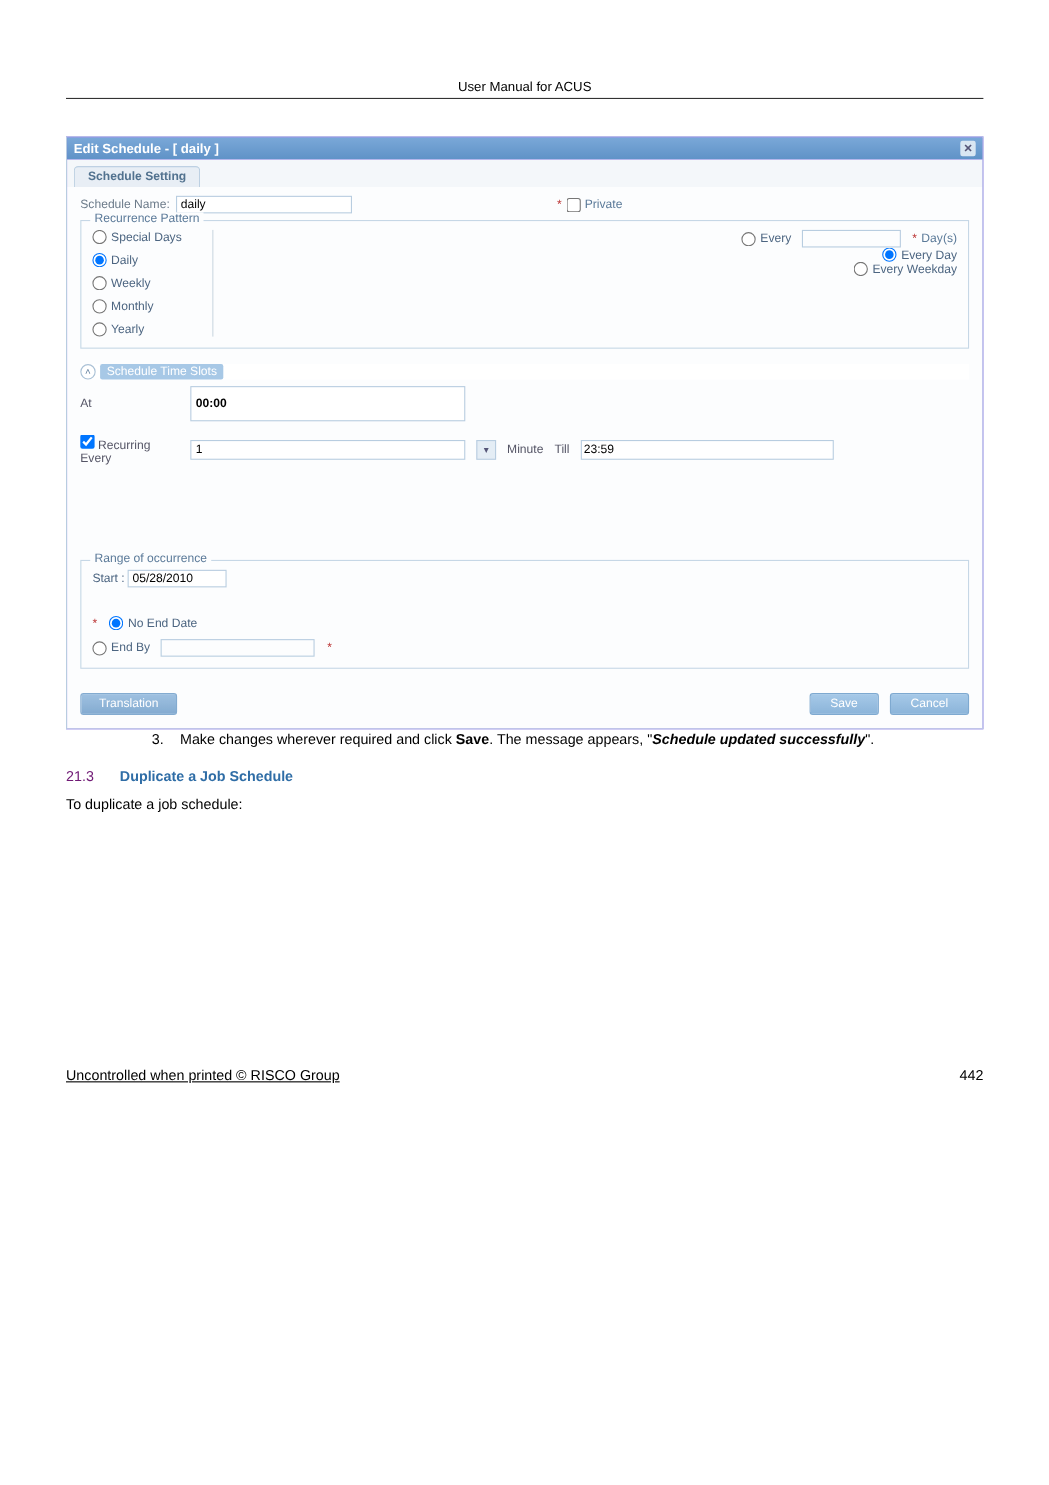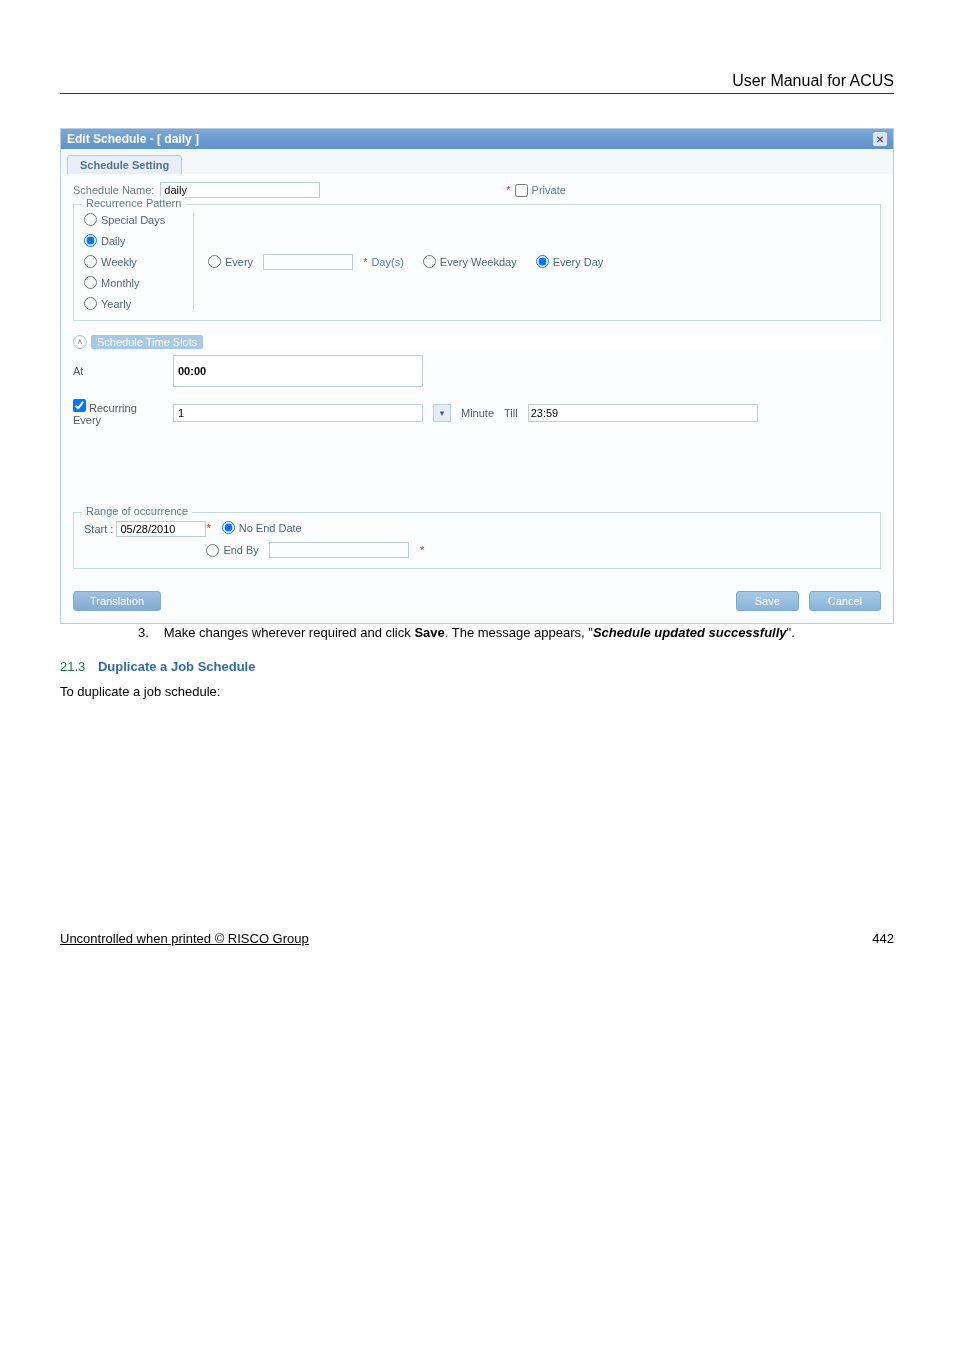--- a/index.html
+++ b/index.html
@@ -1,60 +1,60 @@
 <!DOCTYPE html>
 <html><head>
 <meta charset="utf-8">
 <style>
   * { box-sizing: border-box; margin: 0; padding: 0; }
   body { font-family: Arial, sans-serif; font-size: 12px; background: #fff; width: 954px; }
   .page { padding: 72px 60px 60px 60px; }
   .hdr-line { border-bottom: 1px solid #333; margin-bottom: 2px; }
-  .hdr-text { text-align: right; font-size: 16px; padding-bottom: 3px; }
+  .hdr-text { text-align: center; font-size: 12px; padding-bottom: 3px; }
   .content { padding-top: 32px; }
   .dialog-wrap { background: #8b5cf6; border: 1px solid #b8cde0; }
   .dlg-title { background: linear-gradient(#7aa8d8,#5f92c7); color: #fff; font-size: 12px; font-weight: bold; padding: 3px 6px; display: flex; justify-content: space-between; align-items: center; }
   .close-ico { width: 14px; height: 14px; background: #d9e6f2; display: inline-flex; align-items: center; justify-content: center; font-size: 10px; color: #557; border-radius: 2px; }
   .tabbar { display: flex; padding: 6px 6px 0 6px; background: #f4f7fa; }
   .tab { border: 1px solid #b8cde0; border-bottom: none; padding: 3px 12px; font-size: 11px; background: #e8eef5; color: #52728f; border-radius: 4px 4px 0 0; font-weight: bold; }
   .dlg-body { padding: 8px 12px 12px 12px; background: #fcfdfe; }
   .name-row { display: flex; align-items: center; gap: 6px; font-size: 11px; color: #6c7b8a; padding-bottom: 6px; }
   .name-row input[type=text] { border: 1px solid #b8cde0; padding: 1px 3px; font-size: 11px; width: 160px; }
   .name-row .priv { margin-left: 180px; display: flex; align-items: center; gap: 4px; color: #5b7a99; font-size: 11px; }
   .ast { color: #b33; }
   .fieldset { border: 1px solid #c6d7e6; padding: 8px 10px 10px 10px; margin-bottom: 14px; position: relative; }
   .fieldset .legend { position: absolute; top: -8px; left: 8px; background: #fcfdfe; padding: 0 4px; font-size: 11px; color: #5b7a99; }
   .recurrence-body { display: flex; gap: 14px; }
   .rec-left { display: flex; flex-direction: column; gap: 8px; font-size: 11px; color: #4c6581; padding-right: 12px; border-right: 1px solid #ccd8e2; min-width: 110px; }
-  .rec-right { flex: 1; display: flex; flex-direction: row; gap: 19px; font-size: 11px; color: #4c6581; }
+  .rec-right { flex: 1; display: flex; flex-direction: column; gap: 0; font-size: 11px; color: #4c6581; align-items: flex-end; }
   .radio-row { display: flex; align-items: center; gap: 4px; }
   .daybox { border: 1px solid #b8cde0; width: 90px; height: 16px; display: inline-block; margin: 0 6px; }
   .daylbl { color: #5b7a99; }
   .sched-head { background: #fff; font-size: 11px; color: #5b7a99; display: flex; align-items: center; gap: 4px; }
   .sched-caret { width: 14px; height: 14px; border: 1px solid #aac1d6; border-radius: 7px; display: inline-flex; align-items: center; justify-content: center; font-size: 9px; color: #5b7a99; }
   .sched-title { background: #a7c8e6; color: #fff; padding: 1px 6px; font-size: 11px; border-radius: 2px; }
   .slot-row { display: flex; align-items: center; gap: 10px; font-size: 11px; color: #556; padding: 6px 0; }
   .at-inp { border: 1px solid #b8cde0; width: 250px; height: 32px; padding: 0 4px; font-size: 11px; font-weight: bold; }
   .every-inp { border: 1px solid #b8cde0; width: 250px; height: 18px; padding: 0 4px; font-size: 11px; }
   .ddwn { width: 18px; height: 18px; border: 1px solid #b8cde0; background: #e4edf5; display: inline-flex; align-items: center; justify-content: center; font-size: 9px; color: #557; }
   .till-inp { border: 1px solid #b8cde0; width: 230px; height: 18px; padding: 0 2px; font-size: 11px; }
-  .range-body { font-size: 11px; color: #4c6581; display: flex; align-items: flex-start; }
+  .range-body { font-size: 11px; color: #4c6581; display: flex; gap: 26px; align-items: flex-start; flex-direction: column; }
   .start-inp { border: 1px solid #b8cde0; width: 90px; height: 16px; padding: 0 3px; font-size: 11px; }
   .range-right { display: flex; flex-direction: column; gap: 8px; }
   .endby-inp { border: 1px solid #b8cde0; width: 140px; height: 16px; margin-left: 6px; }
   .dlg-footer { display: flex; justify-content: space-between; align-items: center; padding-top: 8px; }
   .trans-btn { background: linear-gradient(#8fb7dc,#6f9dc9); color: #fff; font-size: 11px; border: 1px solid #6f9dc9; padding: 3px 16px; border-radius: 3px; opacity: 0.85; }
   .sc-group { display: flex; gap: 10px; }
   .act-btn { background: linear-gradient(#a6c9e8,#8bb4d9); color: #fff; font-size: 11px; border: 1px solid #7ea9d0; padding: 3px 18px; border-radius: 3px; }
   .figcap { text-align: center; font-size: 12px; font-weight: bold; padding: 18px 0 16px 0; }
   .step { padding-left: 78px; font-size: 13px; line-height: 1.45; }
   .step .num { display:inline-block; width: 22px; }
   .step .txt { display: inline; margin-top: 23px; }
   .sec-head { color: #2f6da6; font-size: 13px; padding: 16px 0 10px 0; }
-  .sec-head .secno { color: #15803d; margin-right: 9px; }
+  .sec-head .secno { color: #701a75; margin-right: 20px; }
   .sec-head .secttl { font-weight: bold; }
   .bodytxt { font-size: 13px; padding-bottom: 12px; }
   .ftr { display: flex; justify-content: space-between; border-bottom: 0; padding-top: 220px; font-size: 13px; }
   .ftr .fl { text-decoration: underline; }
 </style>
 </head>
 <body>
 
 <div class="page">
   <div class="hdr-text">User Manual for ACUS</div>
@@ -108,26 +108,26 @@
             </div>
             <div class="rec-right">
               <label class="radio-row">
                   <input type="radio" name="dr" style="">
                   <span>Every</span>
                 <span class="daybox"></span>
                 <span class="ast">*</span>
                 <span class="daylbl">Day(s)</span>
               </label>
               <label class="radio-row">
+                  <input type="radio" name="dr" checked="" style="">
+                  <span>Every Day</span>
+                </label>
+              <label class="radio-row">
                   <input type="radio" name="dr" style="">
                   <span>Every Weekday</span>
-                </label>
-              <label class="radio-row">
-                  <input type="radio" name="dr" checked="" style="">
-                  <span>Every Day</span>
                 </label>
             </div>
           </div>
         </div>
 
         <div class="sched-head">
           <span class="sched-caret">˄</span>
           <span class="sched-title">Schedule Time Slots</span>
         </div>
         <div class="slot-row">

